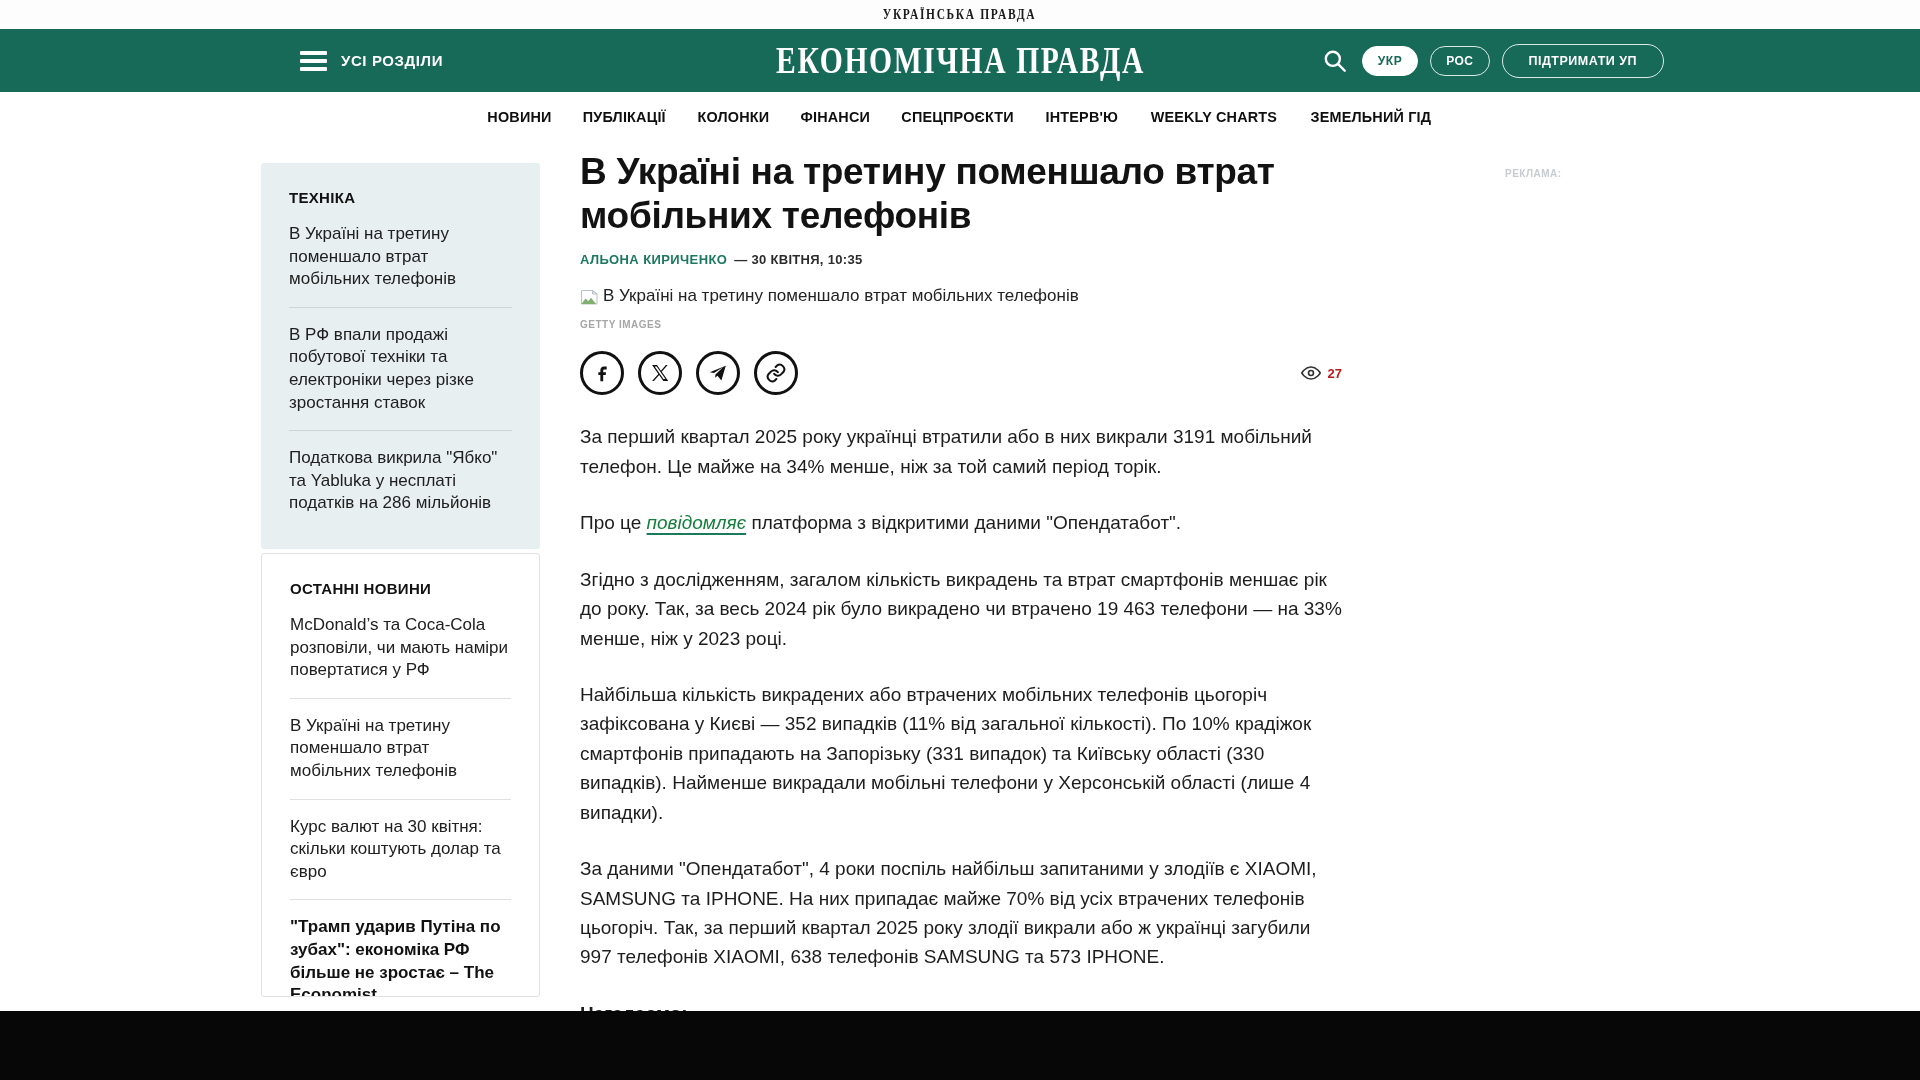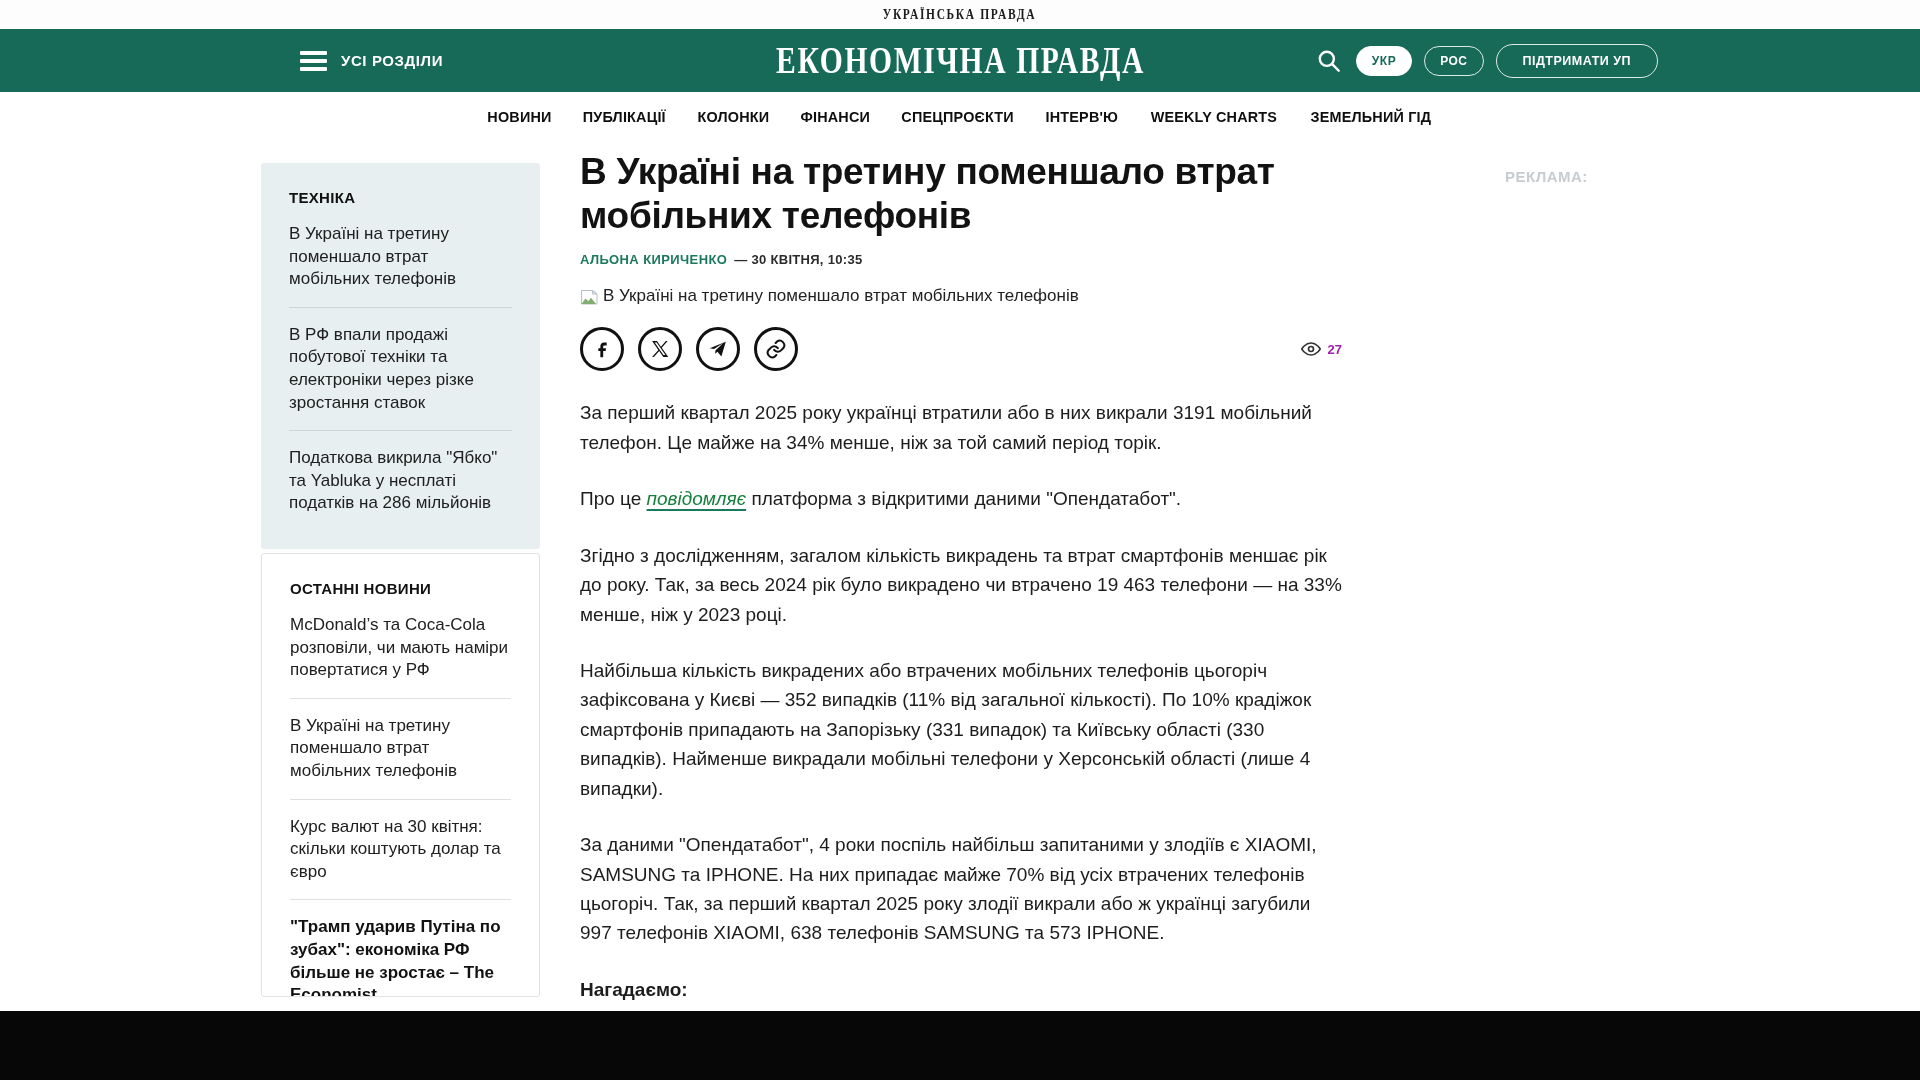--- a/index.html
+++ b/index.html
@@ -11,21 +11,21 @@
   .topbar-logo { font-family:"Liberation Serif","DejaVu Serif",serif; font-weight:700; font-size:14px; letter-spacing:2px; color:#1c1c1c; transform:scaleX(.82); cursor:pointer; }
 
   
   .header { position:absolute; top:29px; left:0; width:1920px; height:63px; background:#176a58; }
   .burger-wrap { position:absolute; left:300px; top:0; height:63px; display:flex; align-items:center; gap:14px; cursor:pointer; }
   .burger { display:flex; flex-direction:column; gap:4px; }
   .burger span { width:27px; height:4px; background:#fff; border-radius:1px; }
   .all-sections { color:#fff; font-size:15px; font-weight:600; letter-spacing:.6px; }
   .masthead { position:absolute; left:0; right:0; top:0; height:63px; display:flex; align-items:center; justify-content:center; }
   .masthead-text { font-family:"Liberation Serif","DejaVu Serif",serif; font-weight:700; font-size:37px; letter-spacing:2px; color:#fff; transform:scaleX(.8); white-space:nowrap; cursor:pointer; }
-  .header-right { position:absolute; right:262px; top:0; height:63px; display:flex; align-items:center; gap:12px; }
+  .header-right { position:absolute; right:256px; top:0; height:63px; display:flex; align-items:center; gap:12px; }
   .search-btn { width:30px; height:30px; display:flex; align-items:center; justify-content:center; cursor:pointer; }
   .pill { border-radius:999px; font-size:12px; font-weight:700; letter-spacing:.5px; padding:7px 15px; cursor:pointer; white-space:nowrap; }
   .pill-active { background:#fff; color:#176a58; border:1.5px solid #fff; }
   .pill-ghost { background:transparent; color:#fff; border:1.5px solid rgba(255,255,255,.85); }
   .pill-support { background:transparent; color:#fff; border:1.5px solid rgba(255,255,255,.85); padding:9px 26px; font-size:12.5px; }
 
   
   .navbar { position:absolute; top:92px; left:0; width:1920px; height:48px; background:#fff; display:flex; align-items:center; justify-content:center; gap:28px; }
   .nav-item { font-size:15px; font-weight:700; color:#0f0f0f; letter-spacing:.2px; cursor:pointer; white-space:nowrap; transform:scaleX(.96); }
 
@@ -43,27 +43,27 @@
   .main { position:absolute; left:580px; top:150px; width:762px; }
   .a-title { font-size:37px; line-height:1.18; font-weight:700; color:#121212; letter-spacing:-.3px; }
   .byline { margin-top:15px; font-size:13px; display:flex; align-items:baseline; gap:7px; }
   .author { color:#1b7a5c; font-weight:700; letter-spacing:.4px; cursor:pointer; }
   .pubdate { color:#2b2b2b; font-weight:600; letter-spacing:.3px; }
   .fig-alt { margin-top:19px; display:flex; align-items:flex-start; gap:4px; font-size:17px; color:#222; }
   .credit { margin-top:13px; font-size:10px; color:#a6a6a6; letter-spacing:.5px; font-weight:600; }
   .share-row { margin-top:21px; display:flex; align-items:center; }
   .share-btns { display:flex; gap:14px; }
   .share-circle { width:44px; height:44px; border-radius:50%; border:3px solid #111; background:#fff; display:flex; align-items:center; justify-content:center; cursor:pointer; }
-  .views { margin-left:auto; display:flex; align-items:center; gap:6px; color:#a21caf; font-size:13px; font-weight:600; }
+  .views { margin-left:auto; display:flex; align-items:center; gap:6px; color:#b91c1c; font-size:13px; font-weight:600; }
   .a-body p { font-size:19px; line-height:1.55; color:#1d1d1d; margin-top:27px; }
   .a-body .p-bold { font-weight:700; }
   .a-body .p-italic { font-style:italic; }
   .inline-link { color:#15803d; text-decoration:underline; text-decoration-color:#1b7a5c; text-decoration-thickness:1.5px; text-underline-offset:4px; cursor:pointer;font-style:italic; }
 
-  .ad-label { position:absolute; left:1505px; top:168px; font-size:15px; color:#c7ccd1; letter-spacing:.5px; font-weight:600; }
+  .ad-label { position:absolute; left:1505px; top:168px; font-size:10px; color:#c7ccd1; letter-spacing:.5px; font-weight:600; }
 
   .footer-bar { position:absolute; left:0; top:1011px; width:1920px; height:69px; background:#070707; }
 </style>
 </head>
 <body>
 
 <div class="page">
 
   <div class="topbar">
     <div class="topbar-logo">УКРАЇНСЬКА ПРАВДА</div>
@@ -135,20 +135,21 @@
     </div>
 
     <div class="fig-alt">
       <svg width="19" height="17" viewBox="0 0 19 17" style="margin-top:3px;flex:none;">
         <path d="M1.5 1.5 h11 l4.5 3.5 v10 h-15.5 z" fill="#fdfdfd" stroke="#b7c1cb" stroke-width="1"></path>
         <path d="M12.5 1.5 l4.5 3.5 h-4.5 z" fill="#dfe6ec" stroke="#b7c1cb" stroke-width="1"></path>
         <path d="M1.5 15 l4-5.5 2.8 2.8 2.7-3.6 5 6.3 z" fill="#7fae6f"></path>
       </svg>
       <span>В Україні на третину поменшало втрат мобільних телефонів</span>
     </div>
+    <div class="credit">GETTY IMAGES</div>
 
     <div class="share-row">
       <div class="share-btns">
         <div class="share-circle">
           <svg width="22" height="22" viewBox="0 0 24 24" fill="#111">
             <path d="M14.5 8.2h2.6V5h-2.9c-2.4 0-4 1.7-4 4.1v2.1H8v3.1h2.2V21h3.1v-6.7h2.7l.4-3.1h-3.1V9.3c0-.7.4-1.1 1.2-1.1z"></path>
           </svg>
         </div>
         <div class="share-circle">
           <svg width="20" height="20" viewBox="0 0 24 24" fill="#111">

